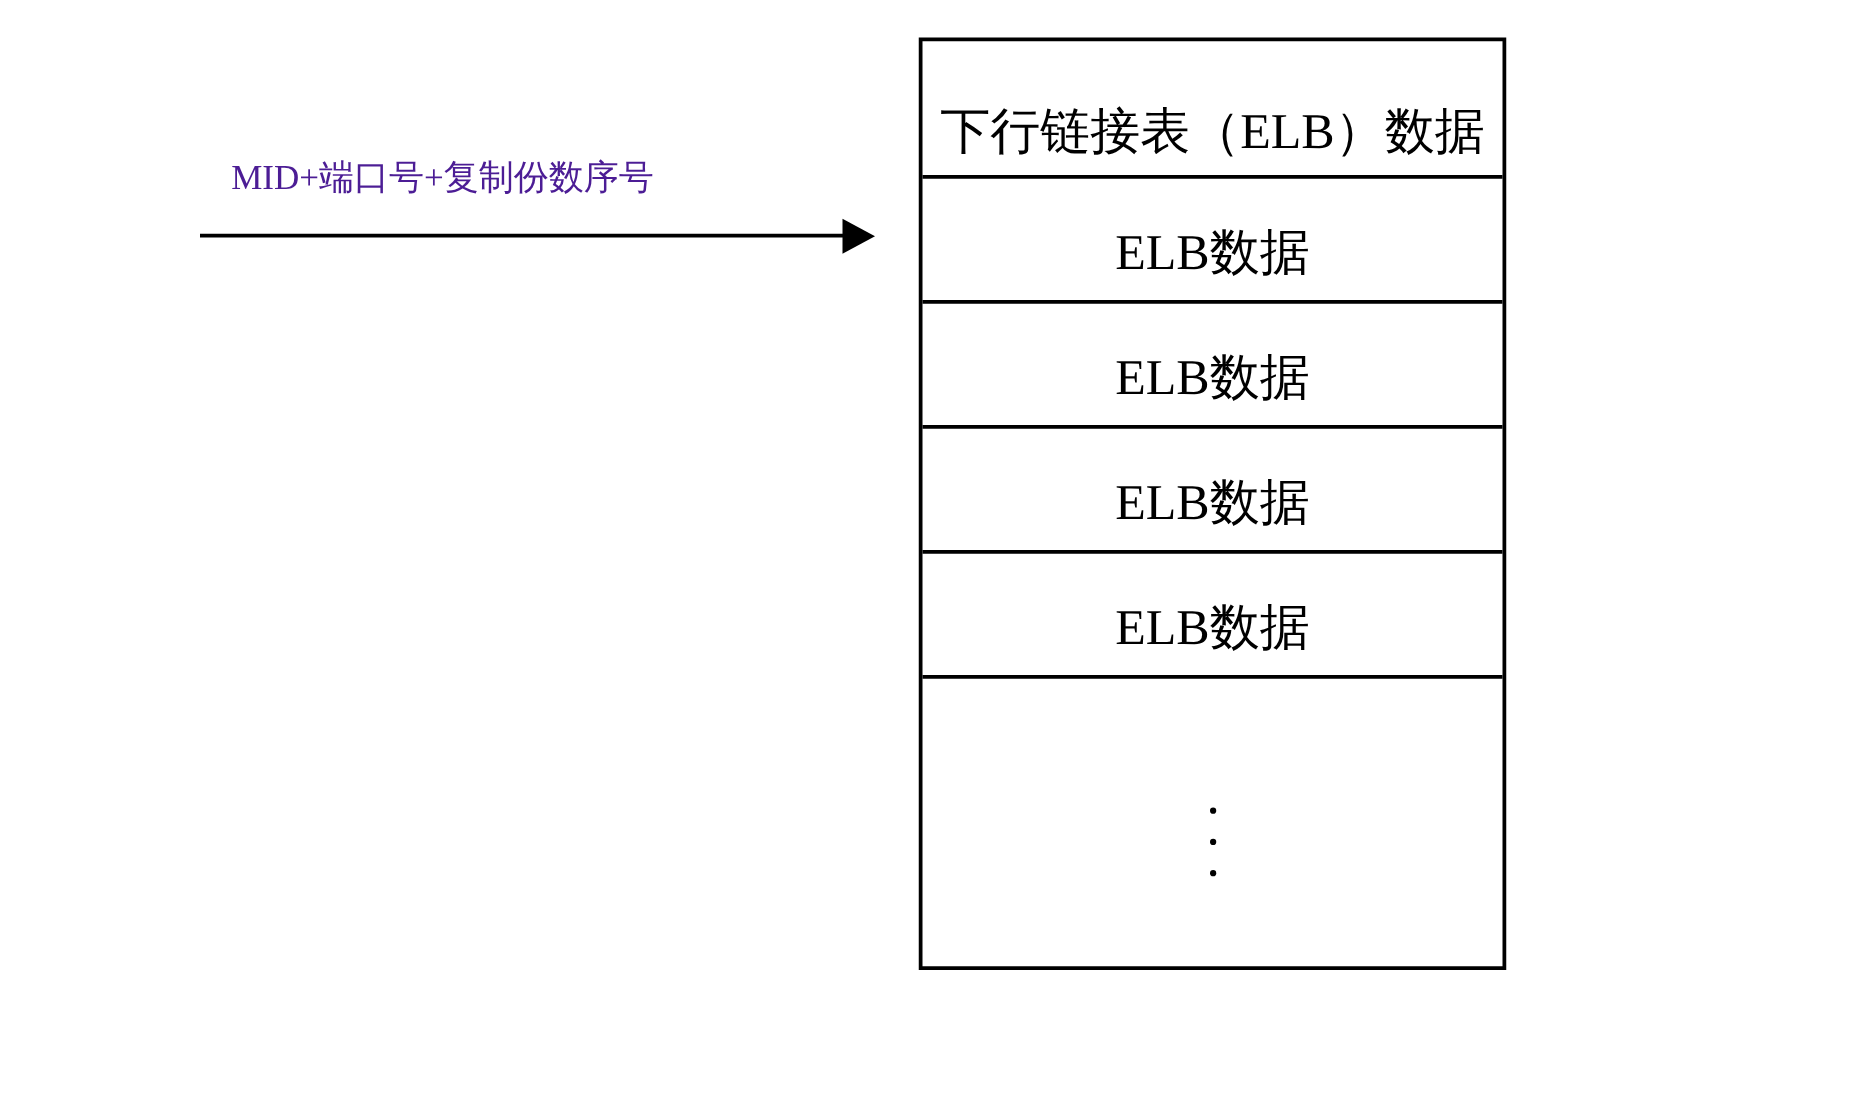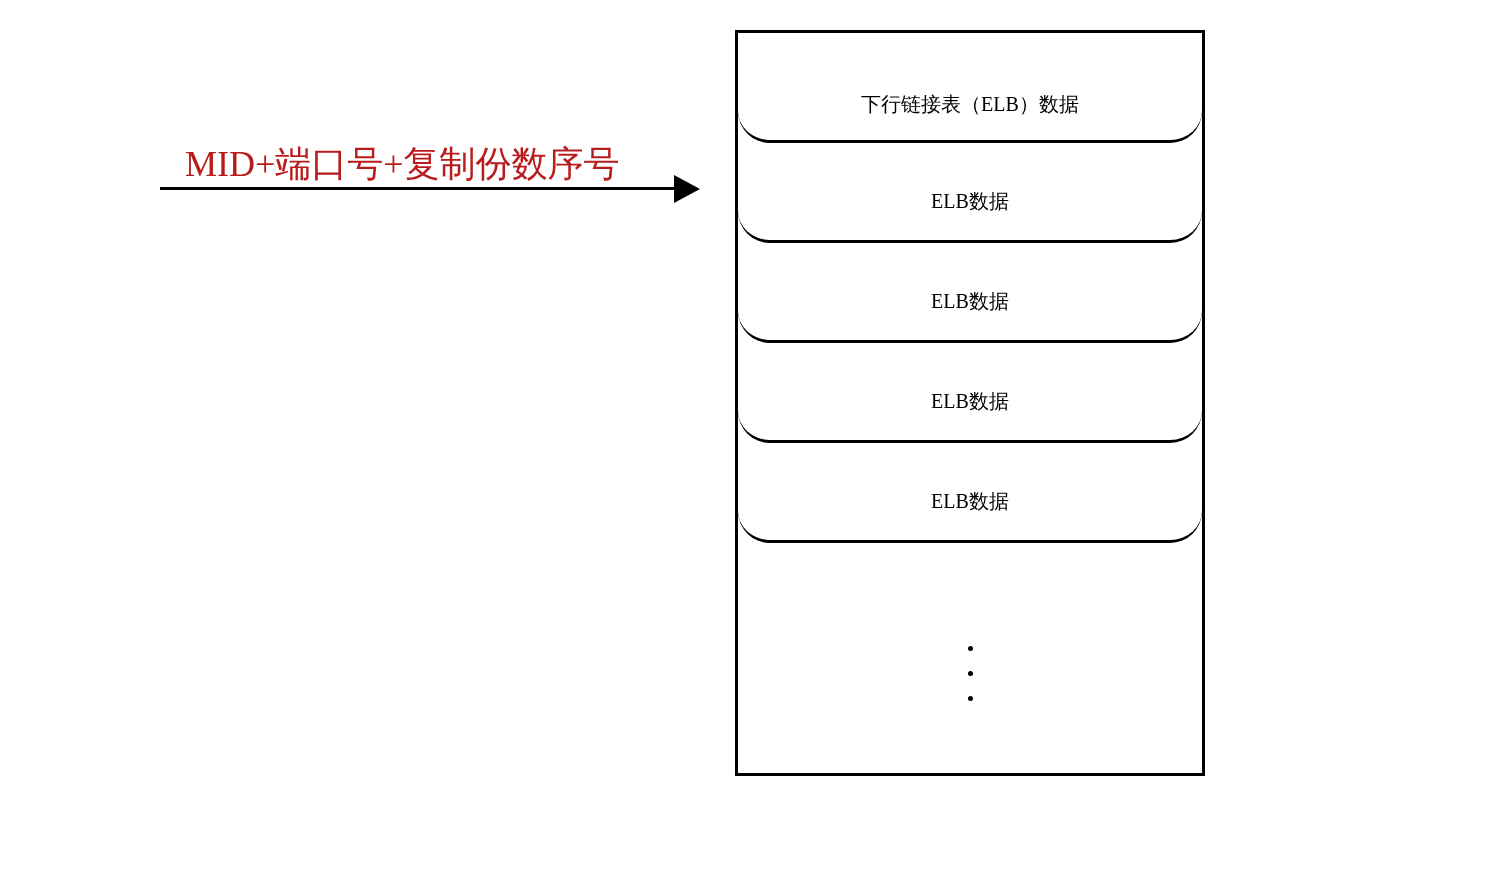--- a/index.html
+++ b/index.html
@@ -10,23 +10,23 @@
     body {
       width: 1488px;
       height: 876px;
       background: #ffffff;
       font-family: "SimSun", "宋体", serif;
       position: relative;
     }
     .label-text {
       position: absolute;
       left: 185px;
-      top: 140px;
-      font-size: 36px;
-      color: #b91c1c;
+      top: 123px;
+      font-size: 28px;
+      color: #4c1d95;
     }
     .arrow-container {
       position: absolute;
       left: 160px;
       top: 175px;
       width: 540px;
       height: 30px;
     }
     .arrow-line {
       position: absolute;
@@ -52,24 +52,23 @@
       top: 30px;
       width: 470px;
       border: 3px solid #000;
     }
     .table-cell {
       height: 100px;
       border-bottom: 3px solid #000;
       display: flex;
       align-items: center;
       justify-content: center;
-      font-size: 20px;
+      font-size: 40px;
       color: #000;
       padding-top: 20px;
-      border-radius: 32px;
     }
     .table-cell.first {
       height: 110px;
       padding-top: 35px;
     }
     .table-cell.ellipsis {
       height: 230px;
       border-bottom: none;
       flex-direction: column;
       justify-content: center;

